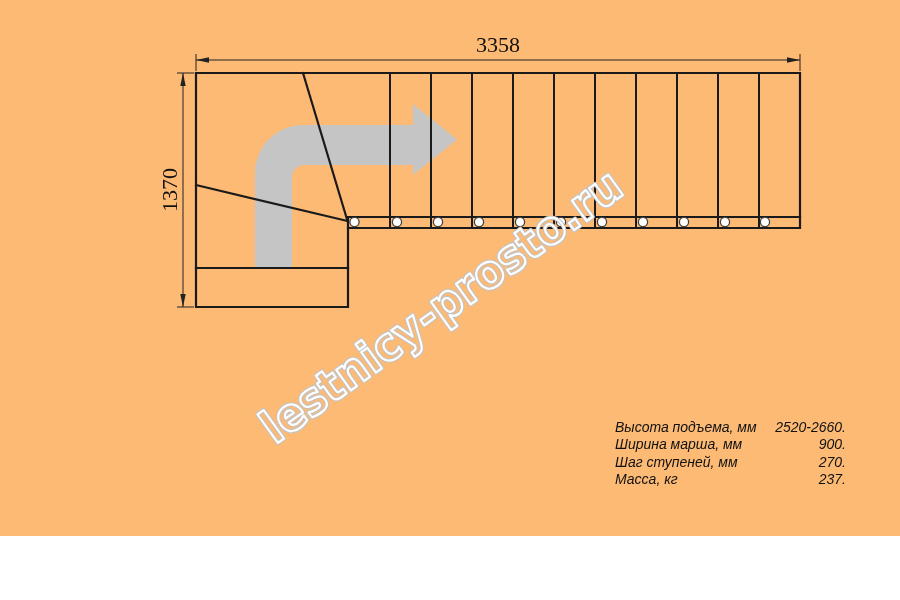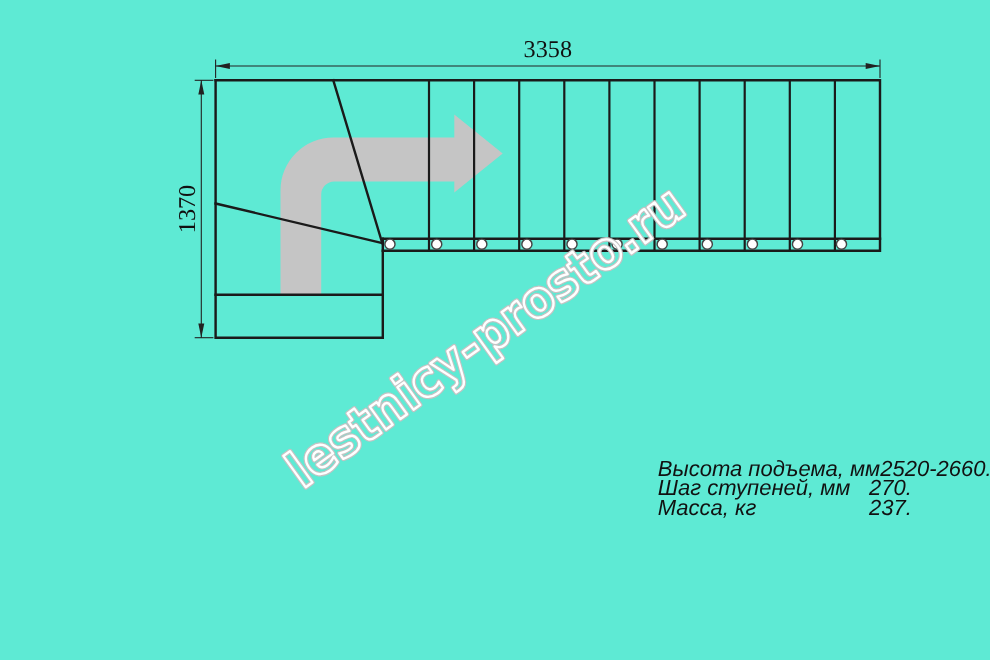--- a/index.html
+++ b/index.html
@@ -1,33 +1,33 @@
 <!DOCTYPE html>
 <html><head>
 <meta charset="utf-8">
 <style>
   html,body { margin:0; padding:0; background:#fff; }
   .canvas {
-    position:relative; width:900px; height:600px; background:#5eead4;
+    position:relative; width:900px; height:536px; background:#fdba74;
     overflow:hidden; font-family:"Liberation Sans", sans-serif;
   }
   .plan-svg { position:absolute; left:0; top:0; }
   .dim-text {
     font-family:"Liberation Serif", serif;
     font-size:22px; fill:#111111;
   }
   .wm-text {
     font-family:"DejaVu Sans", sans-serif;
     font-weight:bold; font-size:46px; fill:none; stroke-linejoin:round;
   }
   .wm-outer { stroke:#c3c3c3; stroke-width:4.4px; }
   .wm-inner { stroke:#ffffff; stroke-width:2.2px; }
   .specs {
-    position:absolute; left:598px; top:419px; width:231px;
-    font-style:italic; font-size:20px; line-height:17.4px; color:#111111;
+    position:absolute; left:615px; top:419px; width:231px;
+    font-style:italic; font-size:14px; line-height:17.4px; color:#111111;
   }
   .spec-row { display:flex; justify-content:space-between; }
   .spec-label { white-space:nowrap; }
   .spec-value { white-space:nowrap; }
 </style>
 </head>
 <body>
 
 <div class="canvas">
 
@@ -100,20 +100,24 @@
       <text class="wm-text wm-inner" x="0" y="16" text-anchor="middle" textLength="432" lengthAdjust="spacingAndGlyphs">lestnicy-prosto.ru</text>
     </g>
   </svg>
 
   <div class="specs">
     <div class="spec-row">
       <span class="spec-label">Высота подъема, мм</span>
       <span class="spec-value">2520-2660.</span>
     </div>
     <div class="spec-row">
+      <span class="spec-label">Ширина марша, мм</span>
+      <span class="spec-value">900.</span>
+    </div>
+    <div class="spec-row">
       <span class="spec-label">Шаг ступеней, мм</span>
       <span class="spec-value">270.</span>
     </div>
     <div class="spec-row">
       <span class="spec-label">Масса, кг</span>
       <span class="spec-value">237.</span>
     </div>
   </div>
 
 </div>

